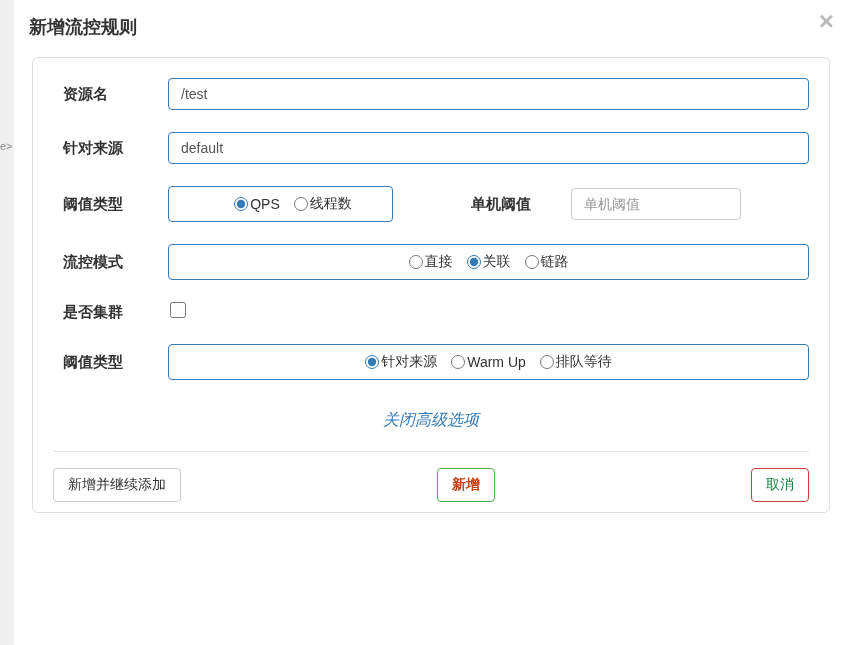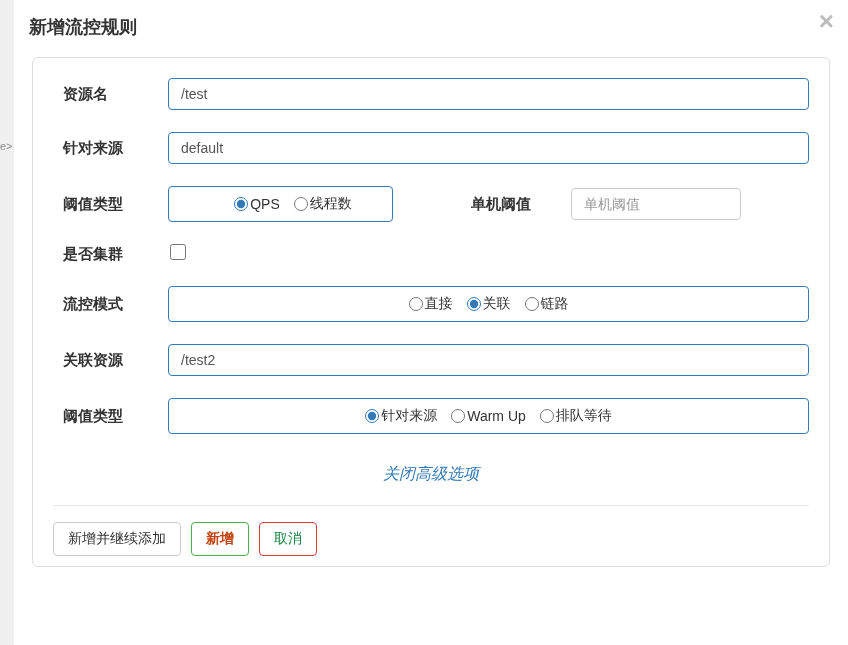--- a/index.html
+++ b/index.html
@@ -135,21 +135,21 @@
       color: #337ab7;
       font-size: 16px;
       text-decoration: none;
       cursor: pointer;
     }
     .modal-footer {
       border-top: 1px solid #e5e5e5;
       padding: 16px 0 0;
       margin-top: 10px;
       display: flex;
-      justify-content: flex-start;
+      justify-content: space-between;
       gap: 10px;
     }
     .btn {
       padding: 7px 14px;
       font-size: 14px;
       border-radius: 4px;
       cursor: pointer;
       background: #fff;
     }
     .btn-default {
@@ -217,52 +217,46 @@
             <input type="radio" name="ttype" style="">
             <span>线程数</span>
           </label>
         </div>
         <div class="threshold-label">单机阈值</div>
         <input type="text" class="threshold-input" placeholder="单机阈值" style="">
       </div>
     </div>
 
     <div class="form-row">
-      <div class="form-label">是否集群</div>
-      <div class="form-control-wrap">
-        <input type="checkbox" class="checkbox-input" style="">
-      </div>
-    </div>
-
-    <div class="form-row">
       <div class="form-label">流控模式</div>
       <div class="form-control-wrap">
         <div class="radio-group">
           <label class="radio-option">
             <input type="radio" name="fmode" style="">
             <span>直接</span>
           </label>
           <label class="radio-option">
             <input type="radio" name="fmode" checked="" style="">
             <span>关联</span>
           </label>
           <label class="radio-option">
             <input type="radio" name="fmode" style="">
             <span>链路</span>
           </label>
         </div>
       </div>
     </div>
 
     <div class="form-row">
-      <div class="form-label">关联资源</div>
-      <div class="form-control-wrap">
-        <input type="text" class="text-input" value="/test2" style="">
-      </div>
-    </div>
+      <div class="form-label">是否集群</div>
+      <div class="form-control-wrap">
+        <input type="checkbox" class="checkbox-input" style="">
+      </div>
+    </div>
+
 
     <div class="form-row">
       <div class="form-label">阈值类型</div>
       <div class="form-control-wrap">
         <div class="radio-group">
           <label class="radio-option">
             <input type="radio" name="feffect" checked="" style="">
             <span>针对来源</span>
           </label>
           <label class="radio-option">

